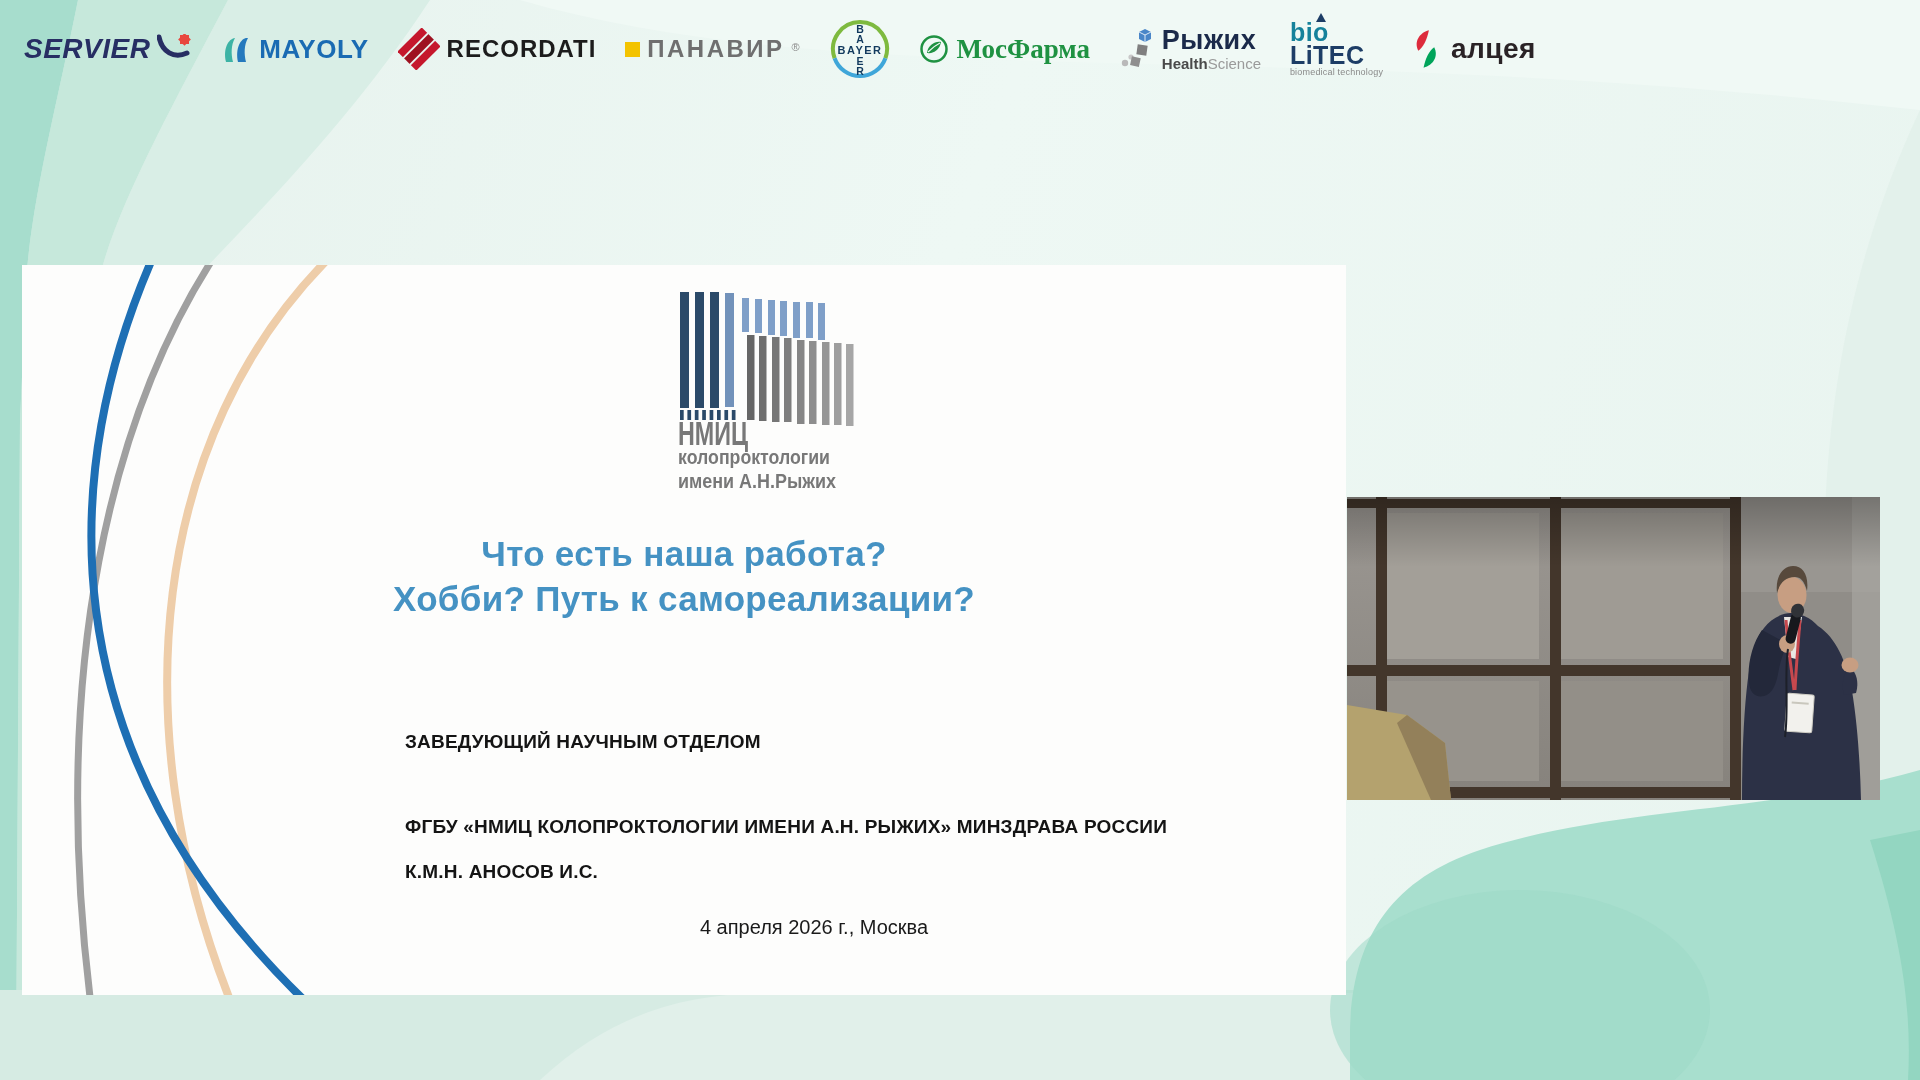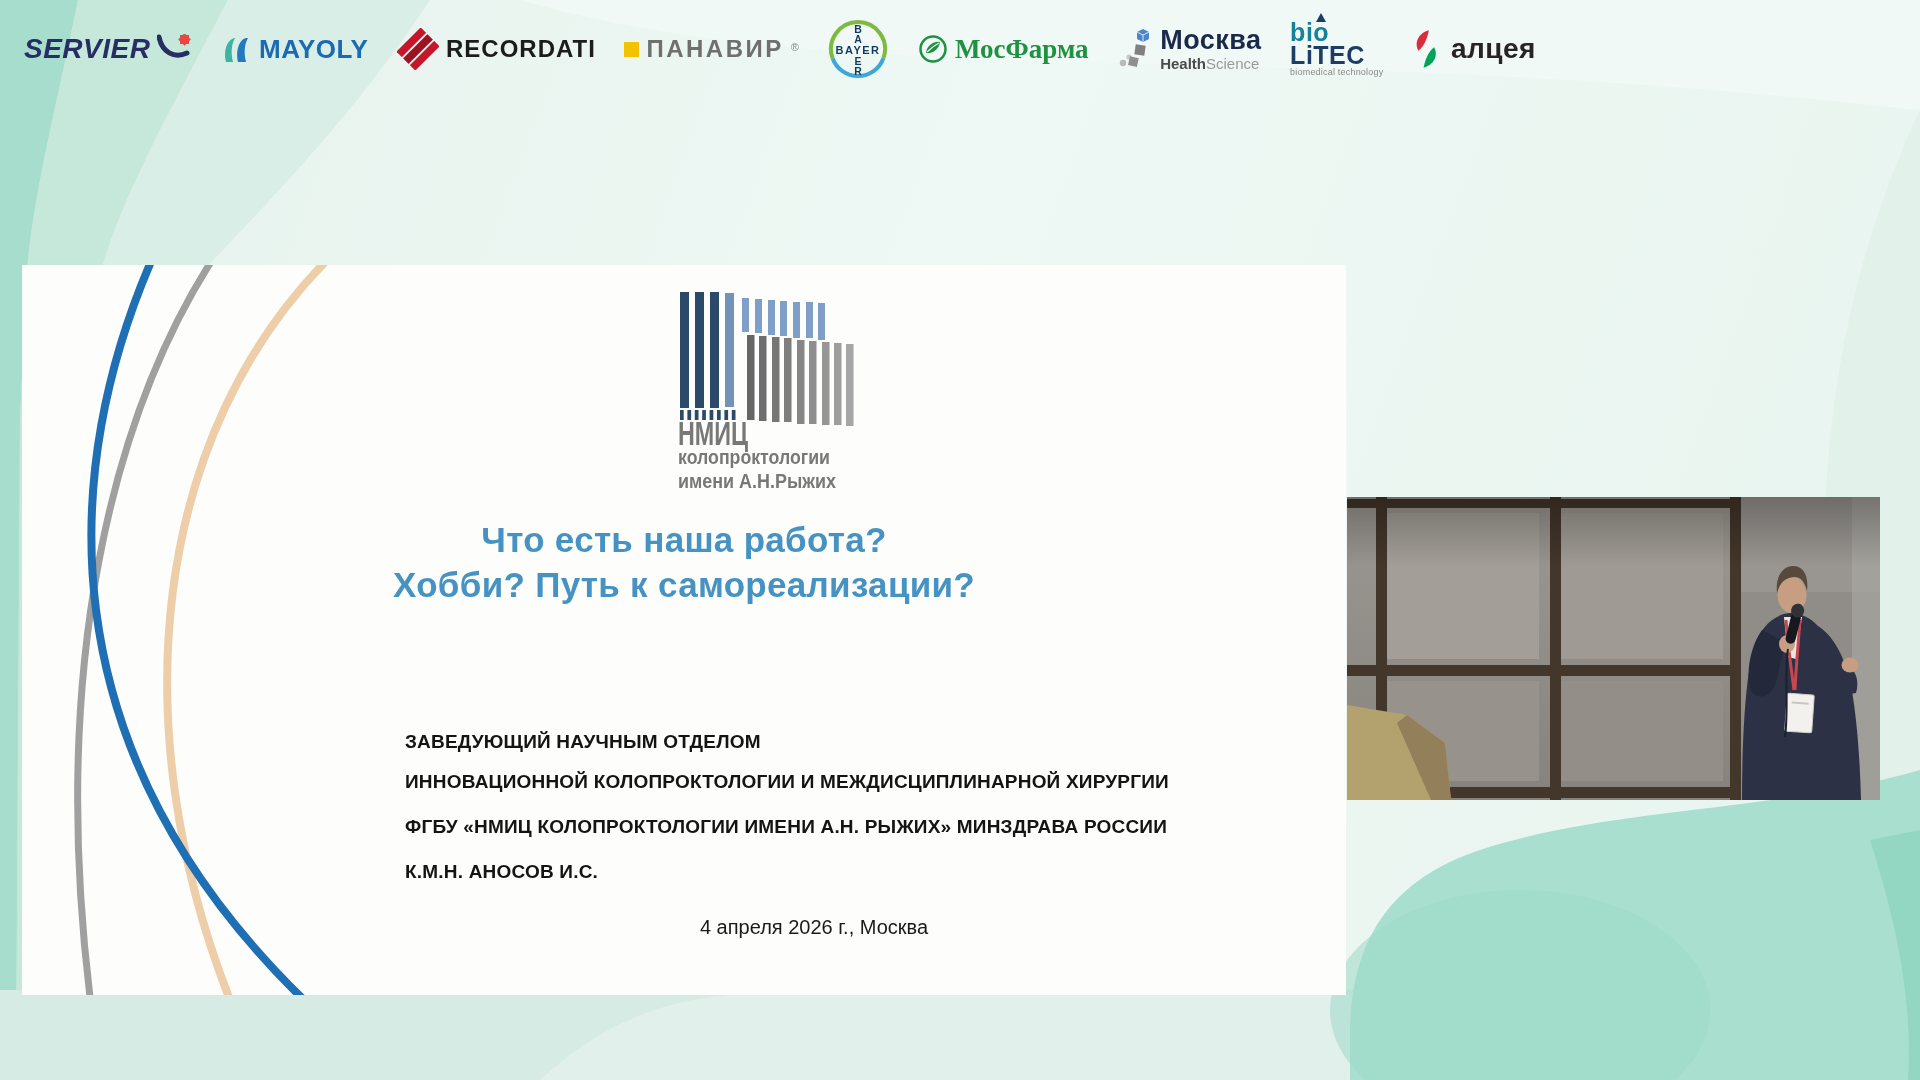--- a/index.html
+++ b/index.html
@@ -29,21 +29,21 @@
   .bio-sub{font-size:9px;color:#8a8a8a;margin-top:2px;letter-spacing:.2px;}
   .bio-tri{position:absolute;top:-8px;left:26px;width:0;height:0;
     border-left:5px solid transparent;border-right:5px solid transparent;border-bottom:9px solid #1d3d66;}
   .alcea-text{font-size:28px;font-weight:800;color:#2a2326;letter-spacing:.5px;}
   .procto-col{display:flex;flex-direction:column;line-height:.85;}
   .procto-top{font-size:25px;font-weight:800;color:#7fc25c;}
   .procto-bottom{font-size:28px;font-weight:800;color:#17603e;}
 
   
   #slide{position:absolute;left:22px;top:265px;width:1324px;height:730px;background:#fdfdfc;overflow:hidden;z-index:3;}
-  #slide-title{position:absolute;top:252px;left:0;width:100%;text-align:center;
+  #slide-title{position:absolute;top:266px;left:0;width:100%;text-align:center;
     font-size:35px;line-height:45px;font-weight:700;color:#4592c3;letter-spacing:.3px;}
   .meta-line{position:absolute;left:383px;font-size:19px;font-weight:700;color:#141414;letter-spacing:.2px;white-space:nowrap;}
   #meta1{top:466px;} #meta2{top:506px;} #meta3{top:551px;} #meta4{top:596px;}
   #slide-date{position:absolute;top:651px;left:792px;transform:translateX(-50%);
     font-size:20px;font-weight:400;color:#1a1a1a;white-space:nowrap;}
 
   
   #video-feed{position:absolute;left:1347px;top:497px;width:533px;height:303px;overflow:hidden;background:#8e8a85;z-index:4;}
 </style>
 </head>
@@ -136,21 +136,21 @@
         <circle cx="12" cy="30" r="2.6" fill="#c8c8c8"></circle>
         <rect x="12" y="30" width="9" height="9" fill="#8f8f8f" transform="rotate(12 16 34)"></rect>
         <rect x="18" y="18" width="10" height="10" fill="#7f7f7f" transform="rotate(8 23 23)"></rect>
         <g transform="translate(20,2)">
           <polygon points="6,0 12,3 12,10 6,13 0,10 0,3" fill="#4a86c8"></polygon>
           <polyline points="0,3 6,6 12,3" stroke="#dce9f5" stroke-width="1" fill="none"></polyline>
           <line x1="6" y1="6" x2="6" y2="13" stroke="#dce9f5" stroke-width="1"></line>
         </g>
       </svg>
       <div class="nestle-col">
-        <span class="nestle-main">Москва</span>
+        <span class="nestle-main">Рыжих</span>
         <span class="nestle-sub"><span class="h">Health</span><span class="s">Science</span></span>
       </div>
     </div>
 
     <div class="sponsor">
       <div class="biolitec-col">
         <span class="bio-tri"></span>
         <span class="bio-top">bio</span>
         <span class="bio-bottom">LiTEC</span>
         <span class="bio-sub">biomedical technology</span>
@@ -218,21 +218,20 @@
         <text x="0" y="196" font-size="21" font-weight="bold" textLength="158" lengthAdjust="spacingAndGlyphs">имени А.Н.Рыжих</text>
       </g>
     </svg>
 
     <div id="slide-title">
       <div>Что есть наша работа?</div>
       <div>Хобби? Путь к самореализации?</div>
     </div>
 
     <div class="meta-line" id="meta1">ЗАВЕДУЮЩИЙ НАУЧНЫМ ОТДЕЛОМ</div>
-    <div class="meta-line" id="meta2">ИННОВАЦИОННОЙ КОЛОПРОКТОЛОГИИ И МЕЖДИСЦИПЛИНАРНОЙ ХИРУРГИИ</div>
     <div class="meta-line" id="meta3">ФГБУ «НМИЦ КОЛОПРОКТОЛОГИИ ИМЕНИ А.Н. РЫЖИХ» МИНЗДРАВА РОССИИ</div>
     <div class="meta-line" id="meta4">К.М.Н. АНОСОВ И.С.</div>
 
     <div id="slide-date">4 апреля 2026 г., Москва</div>
   </div>
 
   <div id="video-feed">
     <svg width="533" height="303" viewBox="0 0 533 303">
       <defs>
         <linearGradient id="wallG" x1="0" y1="0" x2="0" y2="1">

